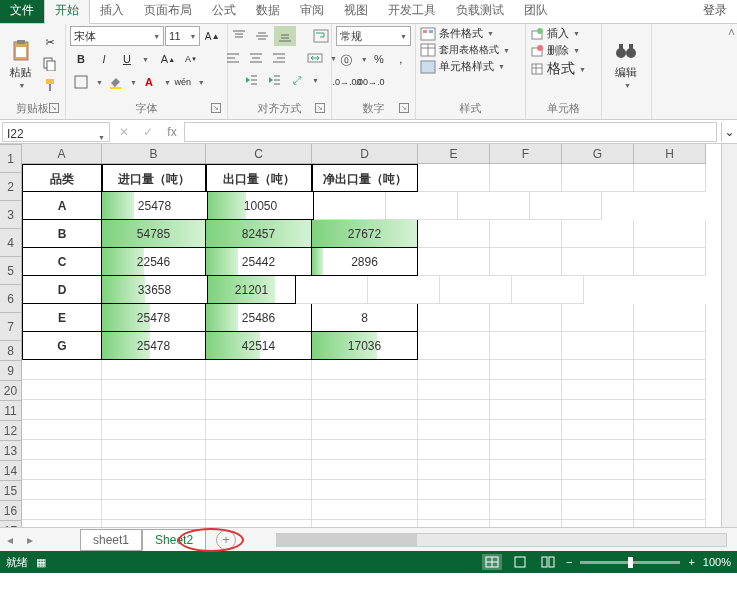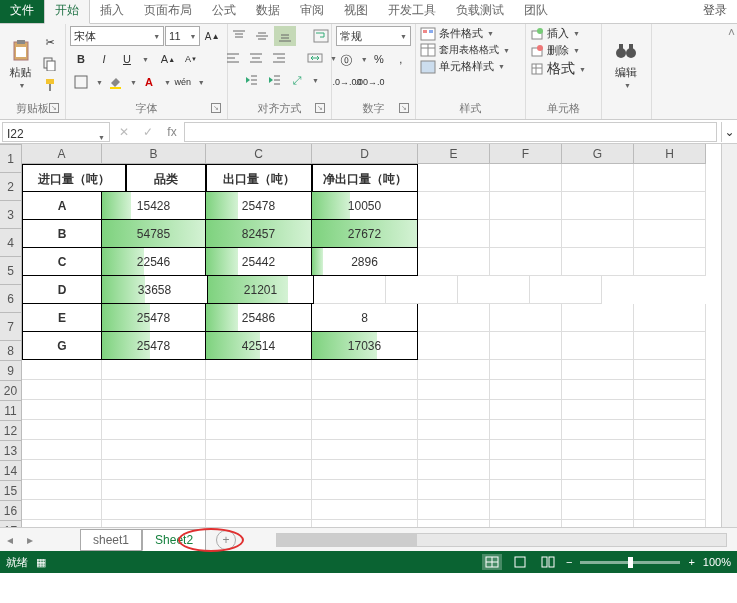--- a/index.html
+++ b/index.html
@@ -402,32 +402,31 @@
         <div class="ch" style="width: 104px;">B</div>
         <div class="ch" style="width: 106px;">C</div>
         <div class="ch" style="width: 106px;">D</div>
         <div class="ch" style="width: 72px;">E</div>
         <div class="ch" style="width: 72px;">F</div>
         <div class="ch" style="width: 72px;">G</div>
         <div class="ch" style="width: 72px;">H</div>
       </div>
     <div class="cells" id="cells">
         <div class="cellrow">
+          <div class="cell hdrcell" style="width: 80px; height: 28px; line-height: 28px;">品类</div>
           <div class="cell hdrcell" style="width: 104px; height: 28px; line-height: 28px;">进口量（吨）</div>
-          <div class="cell hdrcell" style="width: 80px; height: 28px; line-height: 28px;">品类</div>
           <div class="cell hdrcell" style="width: 106px; height: 28px; line-height: 28px;">出口量（吨）</div>
           <div class="cell hdrcell" style="width: 106px; height: 28px; line-height: 28px;">净出口量（吨）</div>
           <div class="cell" style="width: 72px; height: 28px; line-height: 28px;"></div>
           <div class="cell" style="width: 72px; height: 28px; line-height: 28px;"></div>
           <div class="cell" style="width: 72px; height: 28px; line-height: 28px;"></div>
           <div class="cell" style="width: 72px; height: 28px; line-height: 28px;"></div>
         </div>
         <div class="cellrow">
           <div class="cell datacell firstcol" style="width: 80px; height: 28px; line-height: 28px;"><span class="datatxt">A</span></div>
-          <div class="cell datacell" style="width: 104px; height: 28px; line-height: 28px;"><div class="databg" style="width: 28.161%;"></div><span class="datatxt">15428</span></div>
           <div class="cell datacell" style="width: 106px; height: 28px; line-height: 28px;"><div class="databg" style="width: 30.8985%;"></div><span class="datatxt">25478</span></div>
           <div class="cell datacell" style="width: 106px; height: 28px; line-height: 28px;"><div class="databg" style="width: 36.3183%;"></div><span class="datatxt">10050</span></div>
           <div class="cell" style="width: 72px; height: 28px; line-height: 28px;"></div>
           <div class="cell" style="width: 72px; height: 28px; line-height: 28px;"></div>
           <div class="cell" style="width: 72px; height: 28px; line-height: 28px;"></div>
           <div class="cell" style="width: 72px; height: 28px; line-height: 28px;"></div>
         </div>
         <div class="cellrow">
           <div class="cell datacell firstcol" style="width: 80px; height: 28px; line-height: 28px;"><span class="datatxt">B</span></div>
           <div class="cell datacell" style="width: 104px; height: 28px; line-height: 28px;"><div class="databg" style="width: 100%;"></div><span class="datatxt">54785</span></div>
@@ -444,21 +443,21 @@
           <div class="cell datacell" style="width: 106px; height: 28px; line-height: 28px;"><div class="databg" style="width: 30.8549%;"></div><span class="datatxt">25442</span></div>
           <div class="cell datacell" style="width: 106px; height: 28px; line-height: 28px;"><div class="databg" style="width: 10.4655%;"></div><span class="datatxt">2896</span></div>
           <div class="cell" style="width: 72px; height: 28px; line-height: 28px;"></div>
           <div class="cell" style="width: 72px; height: 28px; line-height: 28px;"></div>
           <div class="cell" style="width: 72px; height: 28px; line-height: 28px;"></div>
           <div class="cell" style="width: 72px; height: 28px; line-height: 28px;"></div>
         </div>
         <div class="cellrow">
           <div class="cell datacell firstcol" style="width: 80px; height: 28px; line-height: 28px;"><span class="datatxt">D</span></div>
           <div class="cell datacell" style="width: 106px; height: 28px; line-height: 28px;"><div class="databg" style="width: 40.8189%;"></div><span class="datatxt">33658</span></div>
-          <div class="cell datacell" style="width: 106px; height: 28px; line-height: 28px;"><div class="databg" style="width: 76.6154%;"></div><span class="datatxt">21201</span></div>
+          <div class="cell datacell" style="width: 88px; height: 28px; line-height: 28px;"><div class="databg" style="width: 76.6154%;"></div><span class="datatxt">21201</span></div>
           <div class="cell" style="width: 72px; height: 28px; line-height: 28px;"></div>
           <div class="cell" style="width: 72px; height: 28px; line-height: 28px;"></div>
           <div class="cell" style="width: 72px; height: 28px; line-height: 28px;"></div>
           <div class="cell" style="width: 72px; height: 28px; line-height: 28px;"></div>
         </div>
         <div class="cellrow">
           <div class="cell datacell firstcol" style="width: 80px; height: 28px; line-height: 28px;"><span class="datatxt">E</span></div>
           <div class="cell datacell" style="width: 104px; height: 28px; line-height: 28px;"><div class="databg" style="width: 46.5054%;"></div><span class="datatxt">25478</span></div>
           <div class="cell datacell" style="width: 106px; height: 28px; line-height: 28px;"><div class="databg" style="width: 30.9082%;"></div><span class="datatxt">25486</span></div>
           <div class="cell datacell" style="width: 106px; height: 28px; line-height: 28px;"><div class="databg" style="width: 0.02891%;"></div><span class="datatxt">8</span></div>

